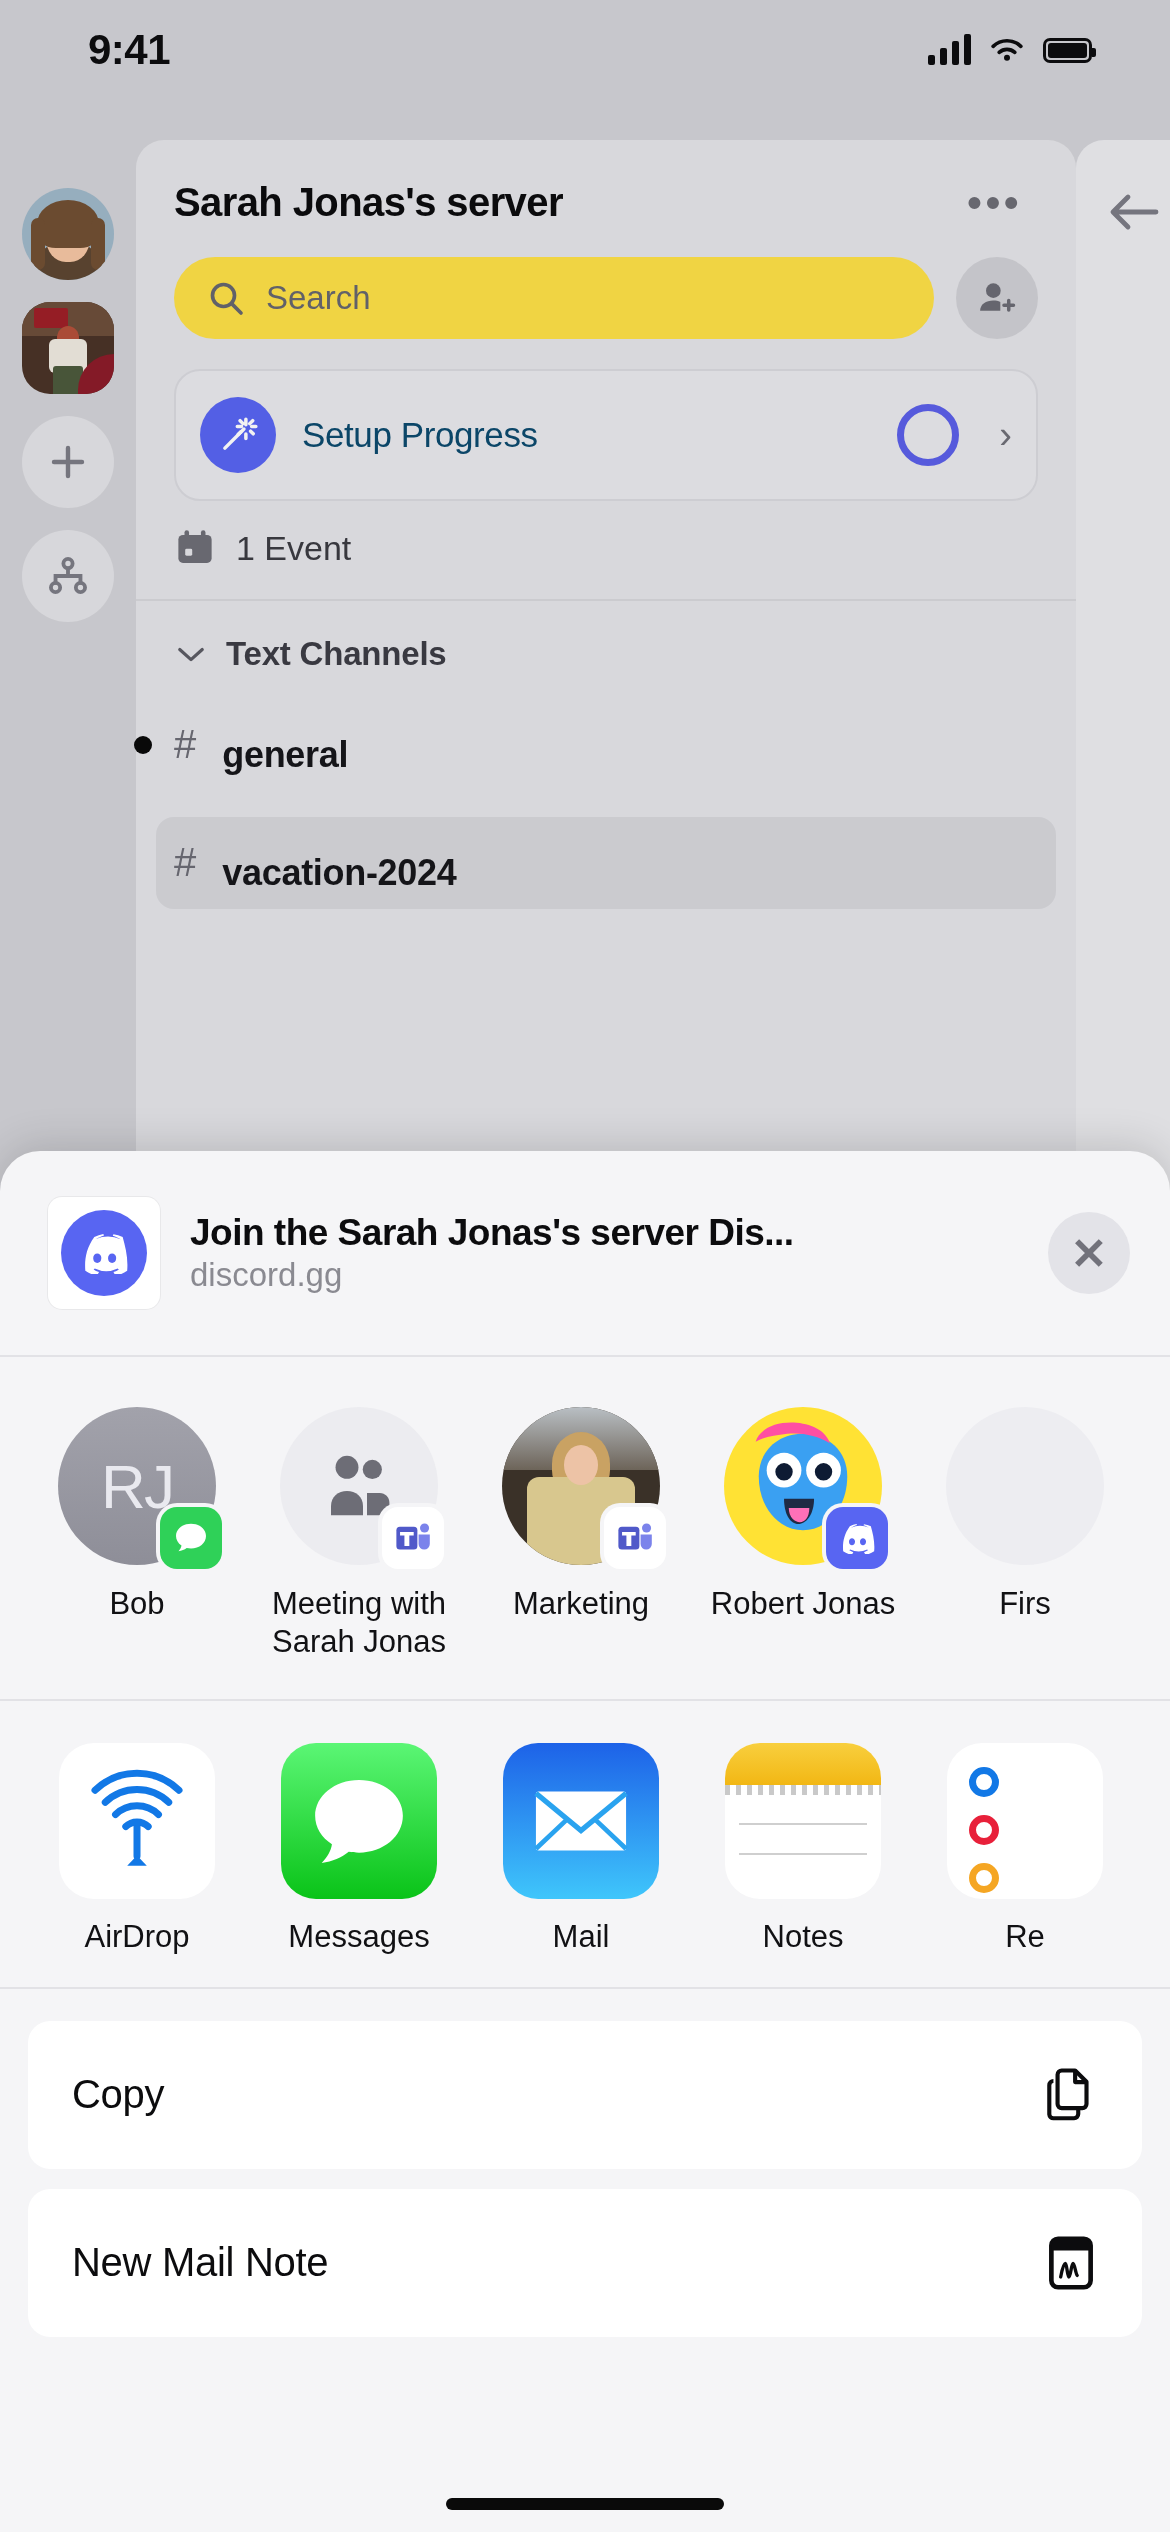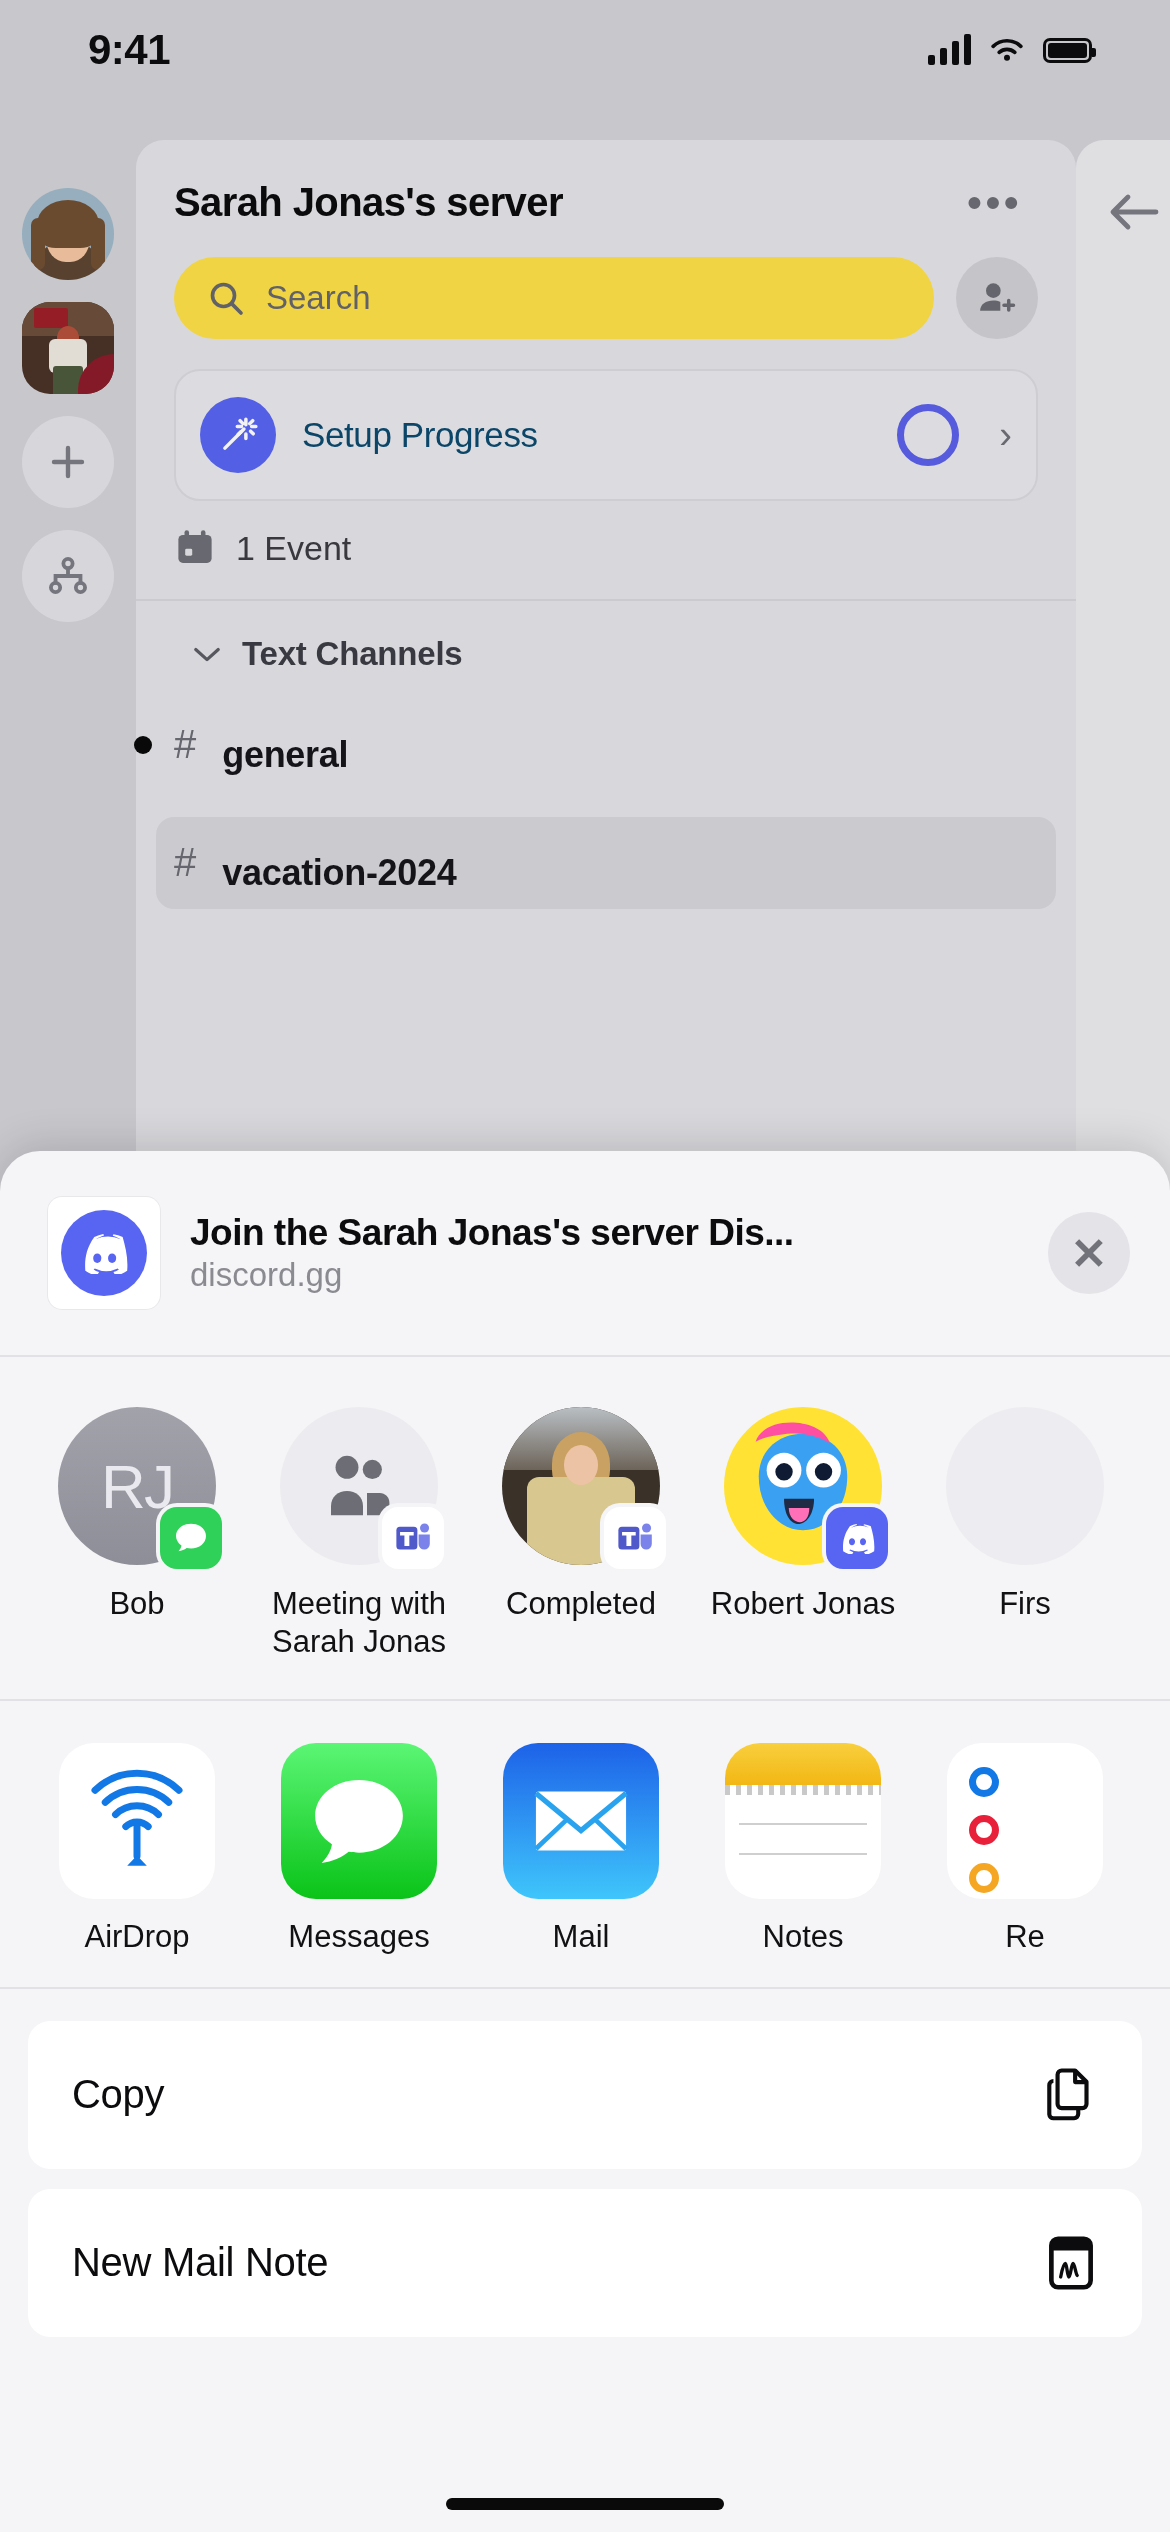--- a/index.html
+++ b/index.html
@@ -100,21 +100,21 @@
   #wand{ width:76px;height:76px;border-radius:50%;background:#5865f2;
     display:flex;align-items:center;justify-content:center;flex:0 0 auto;}
   #setup-txt{ flex:1; }
   #setup-title{ font-size:35px;font-weight:400;color:#0c4a6e;line-height:1.12;letter-spacing:-0.4px;}
   #setup-sub{ font-size:28px;color:#58585f;margin-top:6px;}
   #ring{ width:62px;height:62px;border-radius:50%;border:7px solid #5b5fe8;flex:0 0 auto;}
   #chev{ color:#6f6f78; font-size:38px; margin-left:14px; }
   #event-row{ display:flex;align-items:center;gap:20px;padding:26px 38px 30px 38px;
     border-bottom:2px solid #d6d6db;}
   #event-txt{ font-size:34px;color:#3b3b42; }
-  #chan-head{ display:flex;align-items:center;gap:20px;padding:34px 38px 0 56px;}
+  #chan-head{ display:flex;align-items:center;gap:20px;padding:34px 38px 0 40px;}
   #chan-head-txt{ font-size:33px;font-weight:600;color:#3d3d45;letter-spacing:-0.2px;}
   .chan{ display:flex;align-items:center;gap:26px;margin:26px 20px 0 20px;
     padding:14px 18px;border-radius:18px;position:relative;}
   .chan.sel{ background:#d6d6db; }
   .chan .unread{ position:absolute;left:-22px;top:50%;transform:translateY(-50%);
     width:18px;height:18px;border-radius:50%;background:#0a0a0a;}
   .chan .hash{ font-size:40px;color:#6c6c75;font-weight:500; }
   .chan .cname{ font-size:36px;font-weight:700;color:#17171b;letter-spacing:-0.3px; }
 
   
@@ -412,21 +412,21 @@
         </div>
         <span class="badge">
           <svg width="42" height="42" viewBox="0 0 24 24">
             <rect x="2.5" y="5.5" width="12" height="13" rx="2" fill="#5059c9"></rect>
             <path d="M4.6 8.6h7.8v1.9H9.9v6.1H7.1v-6.1H4.6z" fill="#fff"></path>
             <circle cx="18.6" cy="6.3" r="2.6" fill="#7b83eb"></circle>
             <path d="M15.2 10h6.4v5.4a3.2 3.2 0 0 1-6.4 0z" fill="#7b83eb"></path>
           </svg>
         </span>
       </div>
-      <div class="cname">Completed</div>
+      <div class="cname">Marketing</div>
     </div>
 
     <div class="contact">
       <div class="cav-wrap">
         <div class="cav c-rj">
           <svg width="158" height="158" viewBox="0 0 100 100">
             <path d="M22 44c0-16 12-27 28-27s28 11 28 27c0 20-13 34-28 34S22 64 22 44z" fill="#3aa0f2"></path>
             <path d="M20 22c3-9 14-13 26-12 11 1 19 6 21 13-8-5-18-7-27-6-8 1-15 2-20 5z" fill="#ff4fa3"></path>
             <circle cx="38" cy="40" r="11" fill="#fff"></circle>
               <circle cx="63" cy="40" r="11" fill="#fff"></circle>

